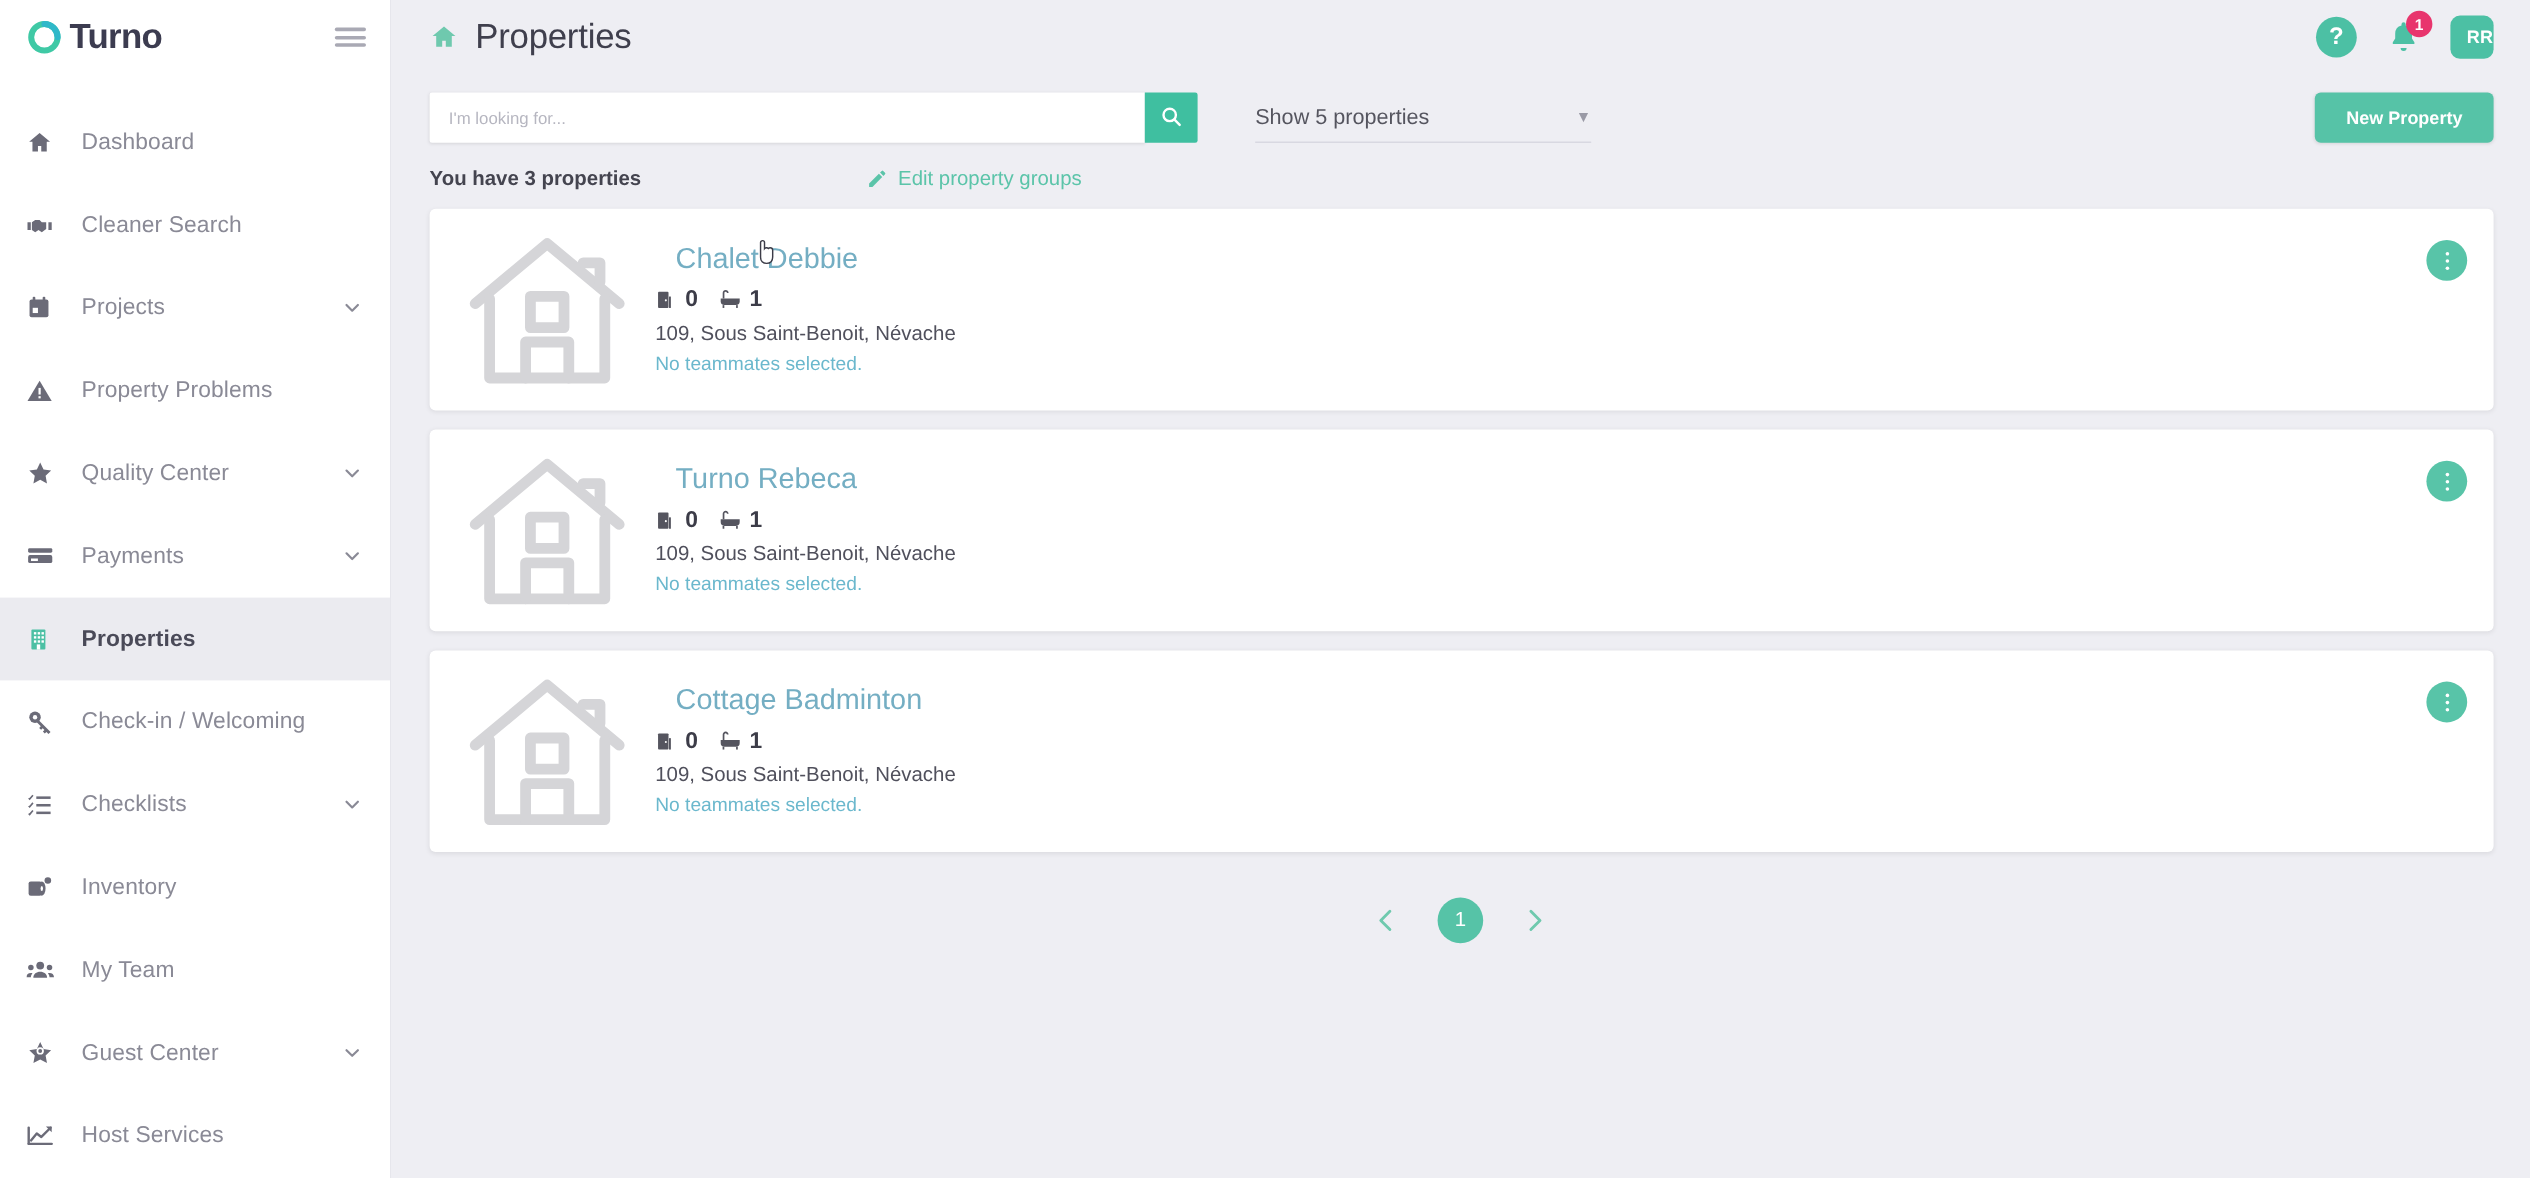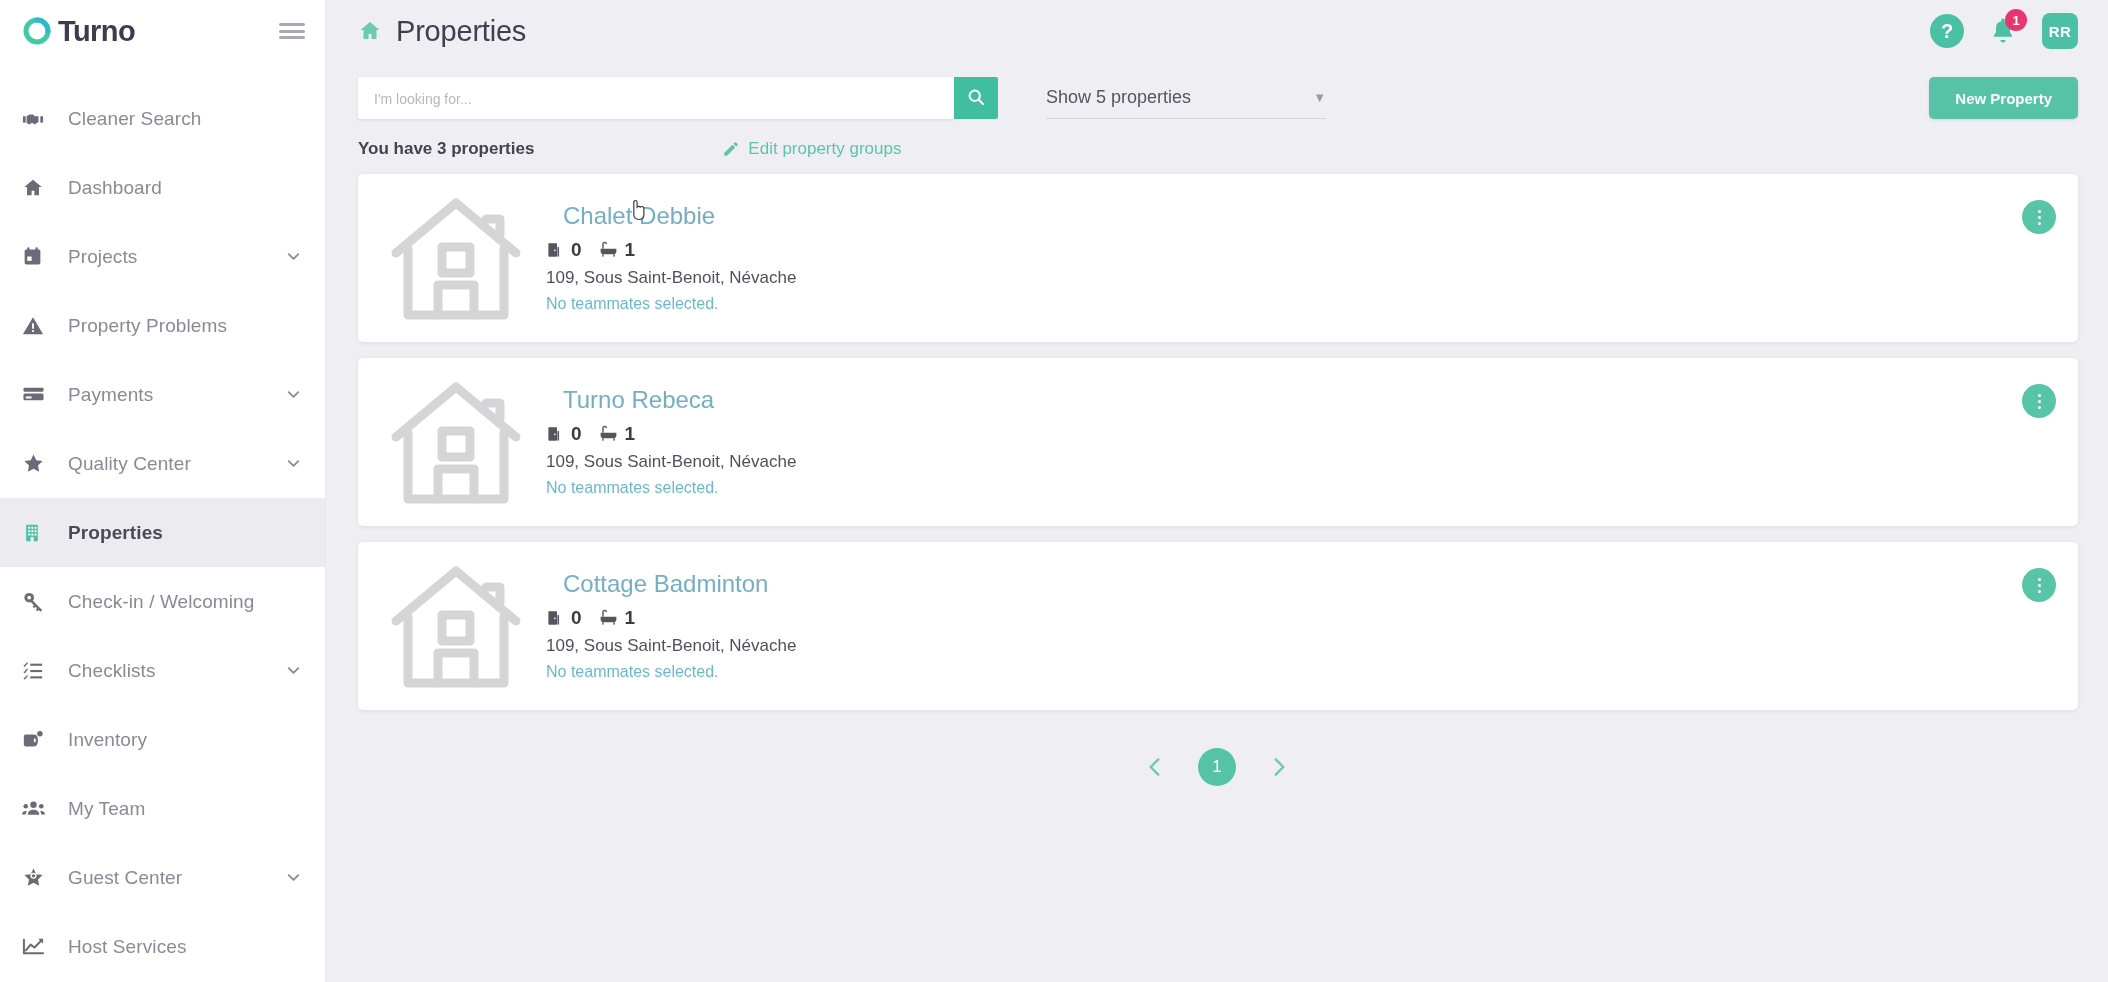--- a/index.html
+++ b/index.html
@@ -81,21 +81,21 @@
   .bell-badge {
     position: absolute; top: -7px; right: -9px;
     min-width: 22px; height: 22px; padding: 0 5px;
     border-radius: 11px; background: #e8356d; color: #fff;
     font-size: 13px; font-weight: 700;
     display: flex; align-items: center; justify-content: center;
   }
   .avatar {
     width: 36px; height: 36px; border-radius: 8px;
     background: #4cc0a4; color: #fff;
-    display: flex; align-items: center; justify-content: center;
+    display: flex; align-items: center; justify-content: flex-end;
     font-size: 15px; font-weight: 700; letter-spacing: 0.4px; cursor: pointer;
   }
 
   
   .controls {
     display: flex; align-items: center;
     padding: 10px 30px 0 32px;
     height: 62px;
   }
   .search-box { display: flex; height: 42px; width: 640px; }
@@ -214,34 +214,34 @@
         <span></span>
           <span></span>
           <span></span>
       </div>
     </div>
 
     <nav class="sb-nav" id="sb-nav">
         <div class="sb-item">
           <span class="sb-ico">
             <svg width="22" height="22" viewBox="0 0 24 24" fill="currentColor">
+              <path d="M12 3 L2.5 11 h3 V20 h5 v-5 h3 v5 h5 V11 h3 Z"></path>
+            </svg>
+          </span>
+          <span class="sb-label">Dashboard</span>
+        </div>
+        <div class="sb-item">
+          <span class="sb-ico">
+            <svg width="22" height="22" viewBox="0 0 24 24" fill="currentColor">
               <path d="M1 9h3v7H1z"></path>
               <path d="M20 9h3v7h-3z"></path>
               <path d="M5 9l3-2h4l2 2h4v6l-4 3-3-2-3 2-3-2z"></path>
             </svg>
           </span>
           <span class="sb-label">Cleaner Search</span>
-        </div>
-        <div class="sb-item">
-          <span class="sb-ico">
-            <svg width="22" height="22" viewBox="0 0 24 24" fill="currentColor">
-              <path d="M12 3 L2.5 11 h3 V20 h5 v-5 h3 v5 h5 V11 h3 Z"></path>
-            </svg>
-          </span>
-          <span class="sb-label">Dashboard</span>
         </div>
         <div class="sb-item">
           <span class="sb-ico">
             <svg width="21" height="21" viewBox="0 0 24 24" fill="currentColor">
               <rect x="3" y="4" width="18" height="17" rx="2"></rect>
               <rect x="3" y="4" width="18" height="5" fill="#fff" opacity="0"></rect>
               <rect x="6" y="12" width="5" height="5" fill="#fff"></rect>
               <rect x="6" y="1.5" width="2.5" height="4" rx="1"></rect>
               <rect x="15.5" y="1.5" width="2.5" height="4" rx="1"></rect>
             </svg>
@@ -259,39 +259,39 @@
               <path d="M12 2.5 23 21H1Z"></path>
               <rect x="11" y="9" width="2" height="6" fill="#fff"></rect>
               <rect x="11" y="16.5" width="2" height="2" fill="#fff"></rect>
             </svg>
           </span>
           <span class="sb-label">Property Problems</span>
         </div>
         <div class="sb-item">
           <span class="sb-ico">
             <svg width="23" height="23" viewBox="0 0 24 24" fill="currentColor">
+              <path d="M12 2.5l2.9 6.1 6.6.9-4.8 4.6 1.2 6.6L12 17.6 6.1 20.7l1.2-6.6L2.5 9.5l6.6-.9Z"></path>
+            </svg>
+          </span>
+          <span class="sb-label">Quality Center</span>
+          <span class="sb-chev">
+            <svg width="19" height="19" viewBox="0 0 24 24" fill="none" stroke="currentColor" stroke-width="2.3" stroke-linecap="round" stroke-linejoin="round">
+              <polyline points="6 9 12 15 18 9"></polyline>
+            </svg>
+          </span>
+        </div>
+        <div class="sb-item">
+          <span class="sb-ico">
+            <svg width="23" height="23" viewBox="0 0 24 24" fill="currentColor">
               <rect x="1.5" y="5" width="21" height="4" rx="1.2"></rect>
               <rect x="1.5" y="11" width="21" height="7" rx="1.6"></rect>
               <rect x="4" y="14" width="6" height="2.2" fill="#fff"></rect>
             </svg>
           </span>
           <span class="sb-label">Payments</span>
-          <span class="sb-chev">
-            <svg width="19" height="19" viewBox="0 0 24 24" fill="none" stroke="currentColor" stroke-width="2.3" stroke-linecap="round" stroke-linejoin="round">
-              <polyline points="6 9 12 15 18 9"></polyline>
-            </svg>
-          </span>
-        </div>
-        <div class="sb-item">
-          <span class="sb-ico">
-            <svg width="23" height="23" viewBox="0 0 24 24" fill="currentColor">
-              <path d="M12 2.5l2.9 6.1 6.6.9-4.8 4.6 1.2 6.6L12 17.6 6.1 20.7l1.2-6.6L2.5 9.5l6.6-.9Z"></path>
-            </svg>
-          </span>
-          <span class="sb-label">Quality Center</span>
           <span class="sb-chev">
             <svg width="19" height="19" viewBox="0 0 24 24" fill="none" stroke="currentColor" stroke-width="2.3" stroke-linecap="round" stroke-linejoin="round">
               <polyline points="6 9 12 15 18 9"></polyline>
             </svg>
           </span>
         </div>
         <div class="sb-item active">
           <span class="sb-ico">
             <svg width="20" height="22" viewBox="0 0 24 24" fill="currentColor">
               <rect x="5" y="2" width="14" height="20" rx="1"></rect>

